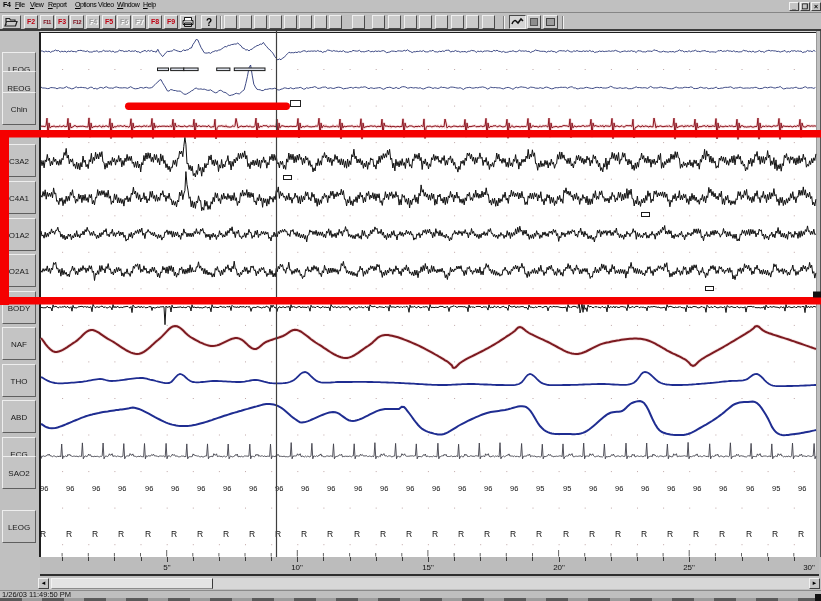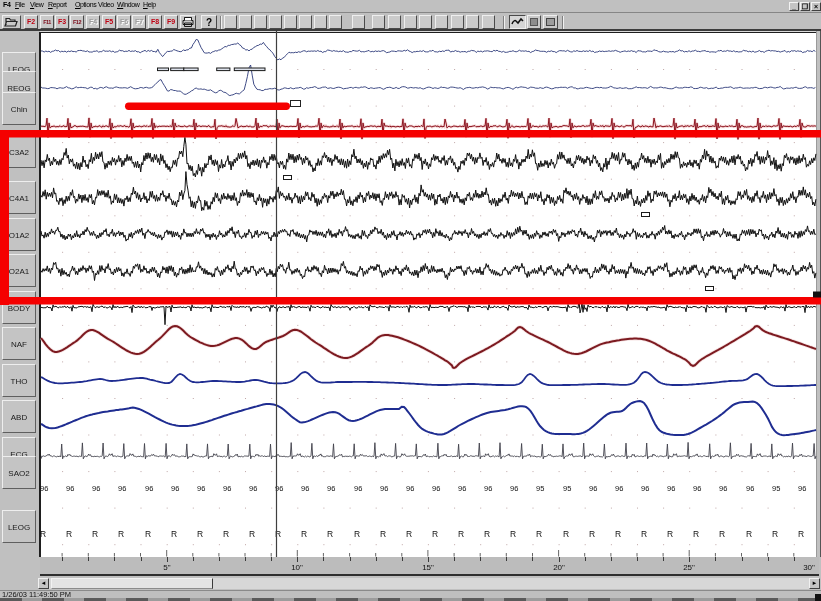--- a/index.html
+++ b/index.html
@@ -96,21 +96,21 @@
       <div style="position:absolute;left:2px;top:2px;width:9px;height:8px;background:#9d9d9d;border:1px solid #444"></div>
     </div>
  <div class="sep" style="left:562px"></div>
 </div>
 <div class="topline"></div>
 <div class="lightrow"></div>
 <div class="chcol">
     <div class="chbtn" style="top:21px">LEOG</div>
 <div class="chbtn" style="top:40px">REOG</div>
 <div class="chbtn" style="top:61px">Chin</div>
-<div class="chbtn" style="top:104px">C3A2</div>
+<div class="chbtn" style="top:113px">C3A2</div>
 <div class="chbtn" style="top:150px">C4A1</div>
 <div class="chbtn" style="top:187px">O1A2</div>
 <div class="chbtn" style="top:223px">O2A1</div>
 <div class="chbtn" style="top:260px">BODY</div>
 <div class="chbtn" style="top:296px">NAF</div>
 <div class="chbtn" style="top:333px">THO</div>
 <div class="chbtn" style="top:369px">ABD</div>
 <div class="chbtn" style="top:406px">ECG</div>
 <div class="chbtn" style="top:425px">SAO2</div>
 <div class="chbtn" style="top:479px">LEOG</div>

